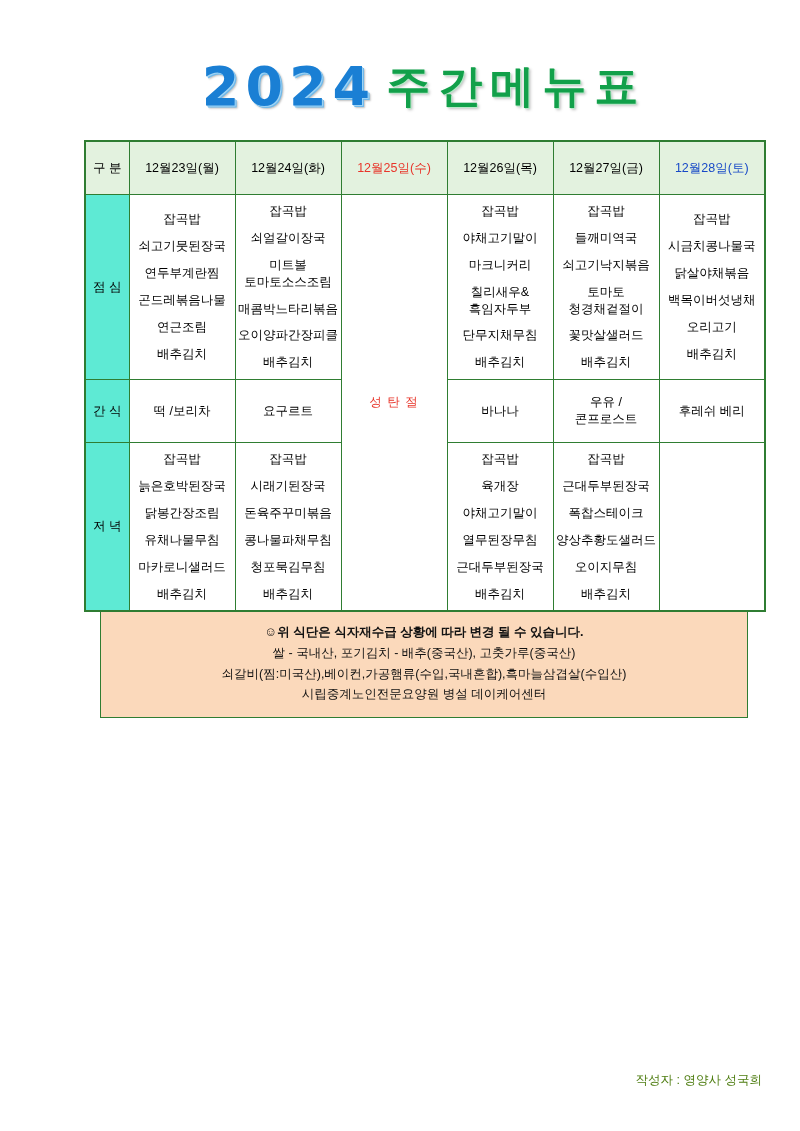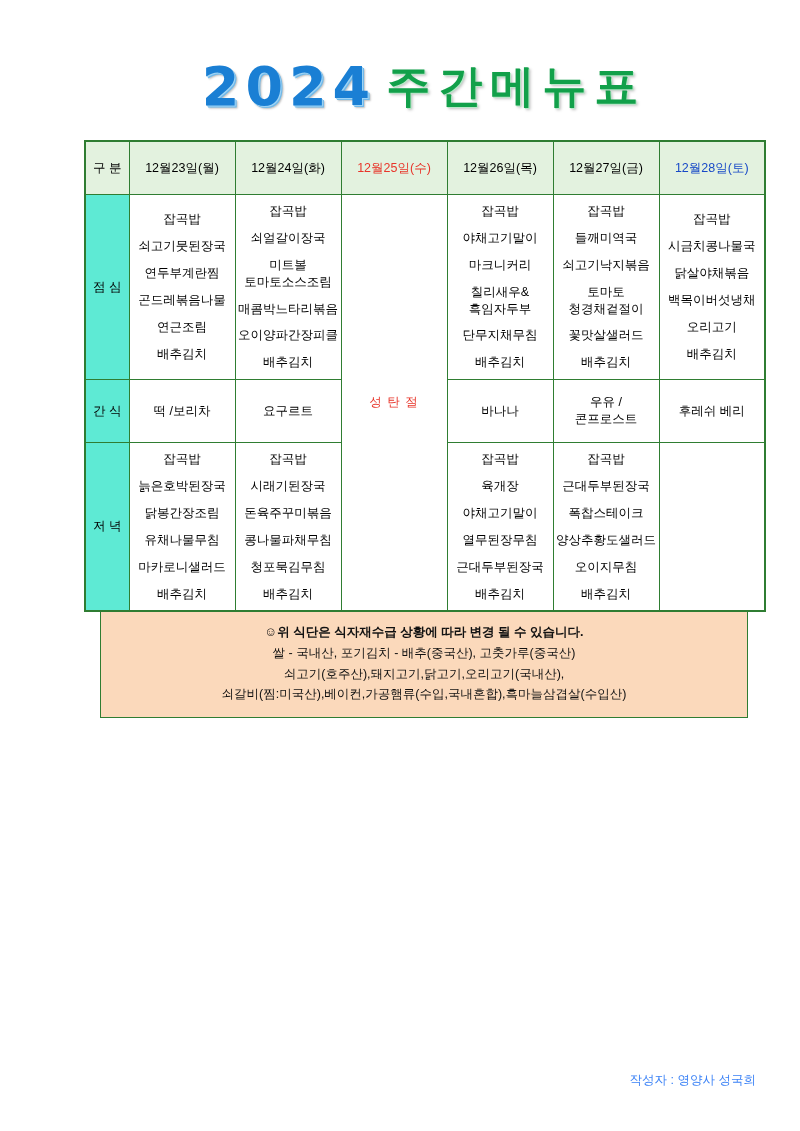--- a/index.html
+++ b/index.html
@@ -140,24 +140,24 @@
   .notice div {
     white-space: pre-wrap;
   }
   .notice .first {
     font-weight: bold;
   }
 
   
   .footer {
     position: absolute;
-    right: 68px;
+    right: 62px;
     bottom: 42px;
     font-size: 12.5px;
-    color: #3b82f6;
+    color: #4d7c0f;
   }
 </style>
 </head>
 <body>
 
 <div class="page">
 
   <div class="title-wrap">
     <span class="title-year">2024</span><span class="title-rest">주간메뉴표</span>
   </div>
@@ -297,19 +297,19 @@
 
       <td class="meal-cell empty-cell"></td>
     </tr>
   </tbody>
     </table>
 
   <div style="width:648px;margin:0 auto;">
     <div class="notice">
       <div class="first">☺위 식단은 식자재수급 상황에 따라 변경 될 수 있습니다.</div>
       <div>쌀 - 국내산, 포기김치 - 배추(중국산), 고춧가루(중국산)</div>
-      <div>쇠고기(호주산),돼지고기,닭고기,오리고기(국내산),</div>
       <div>쇠갈비(찜:미국산),베이컨,가공햄류(수입,국내혼합),흑마늘삼겹살(수입산)</div>
+      <div>시립중계노인전문요양원 병설 데이케어센터</div>
     </div>
   </div>
 
   <div class="footer">작성자 : 영양사 성국희</div>
 </div>
 
 </body></html>

